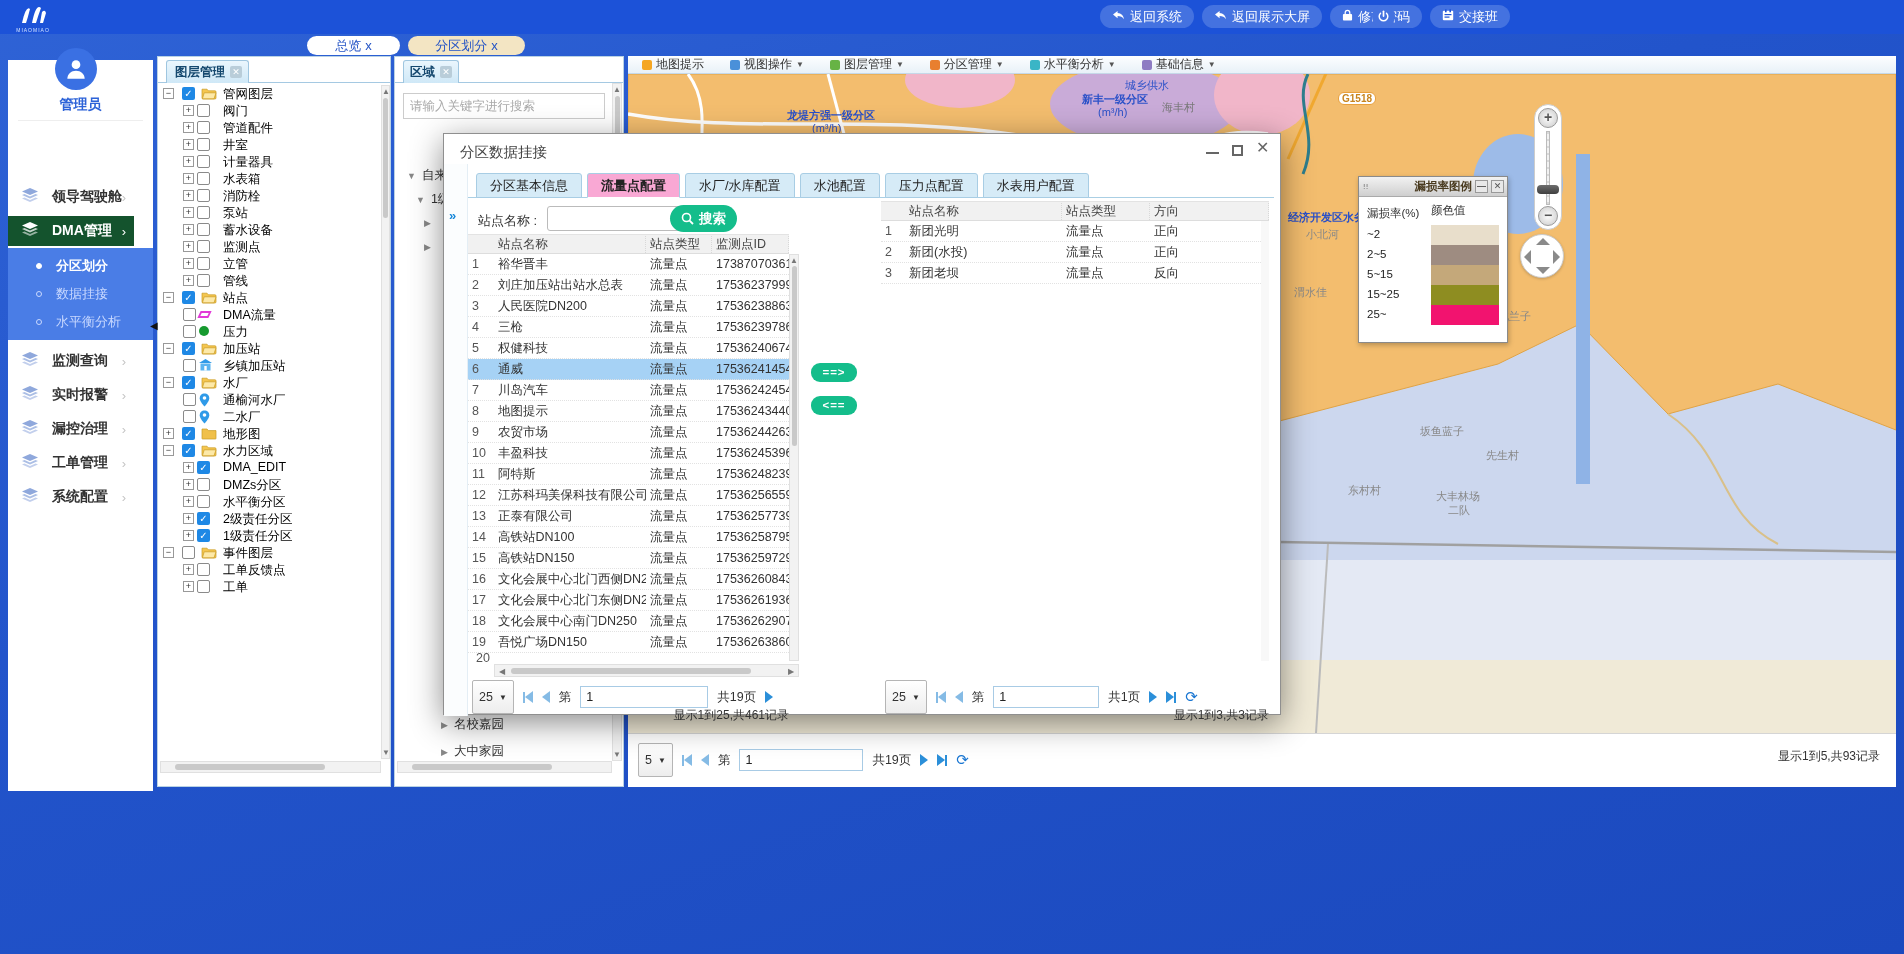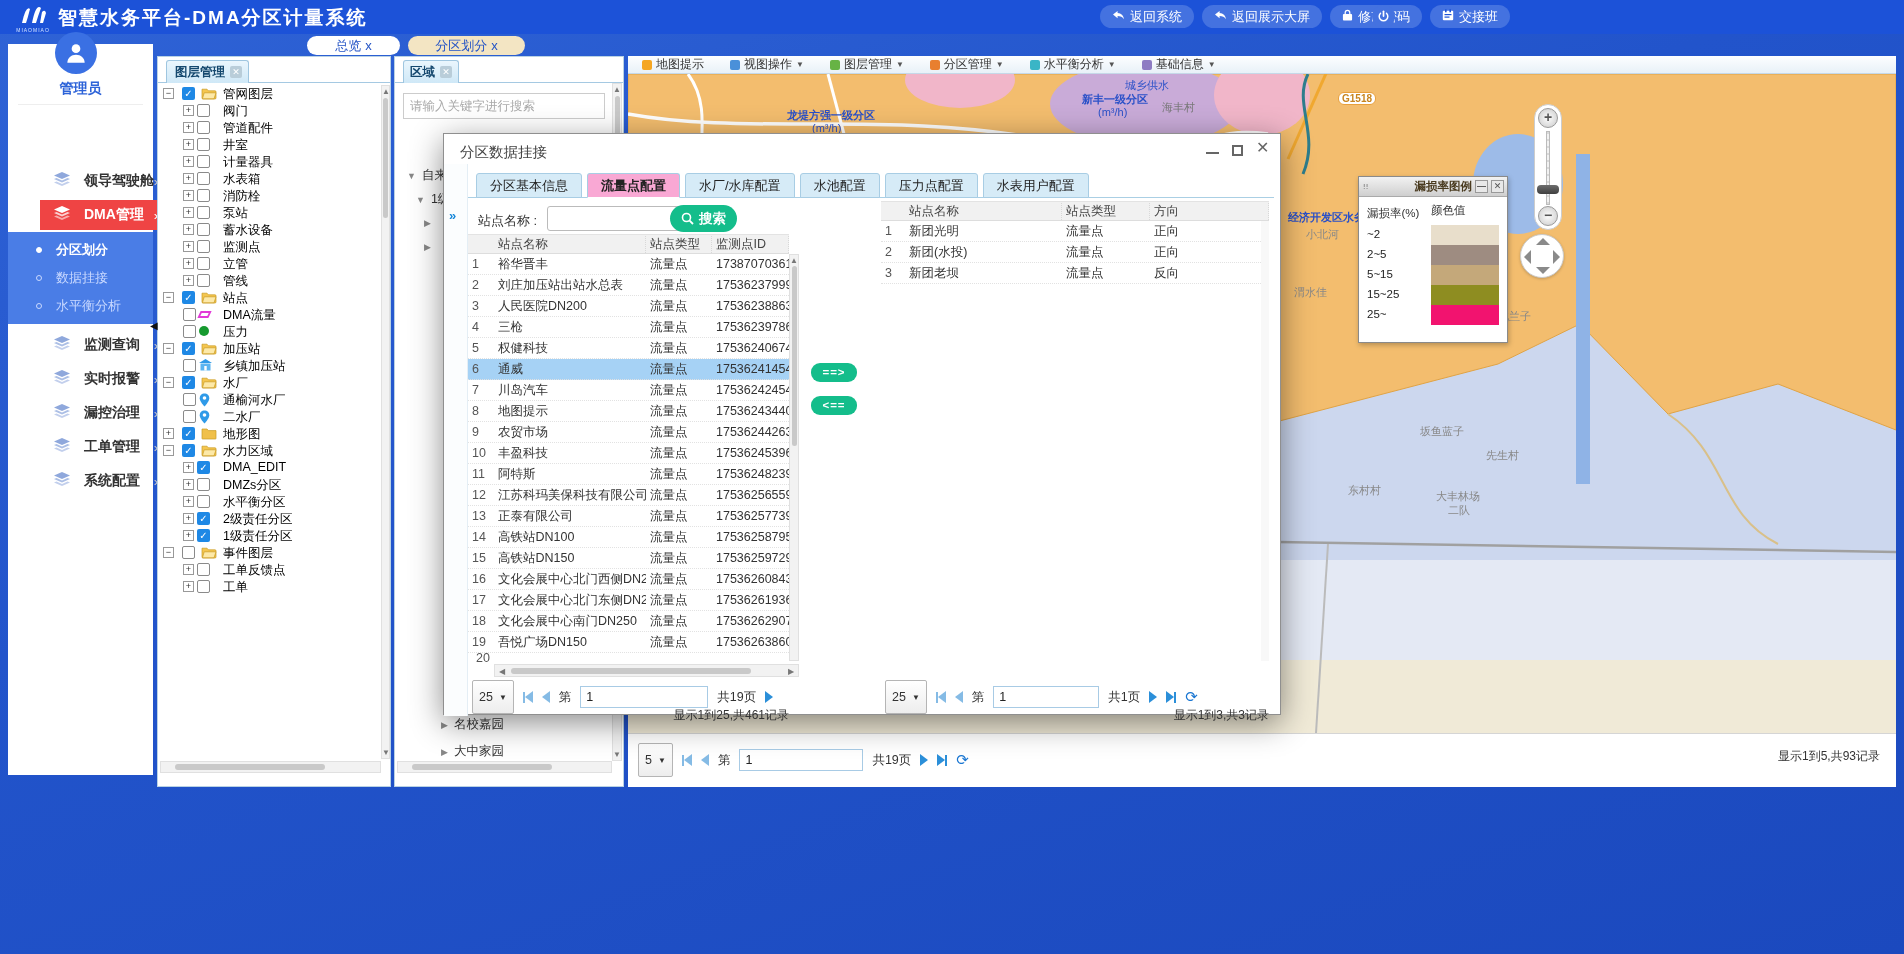--- a/index.html
+++ b/index.html
@@ -19,30 +19,30 @@
              display:flex; align-items:center; gap:5px; padding:0 12px; cursor:pointer; white-space:nowrap; }
   .power-btn { position:absolute; left:1372px; top:5px; width:23px; height:23px; border-radius:12px;
                background:#4472e0; display:flex; align-items:center; justify-content:center; cursor:pointer; }
   .win-row { position:absolute; left:0; top:34px; width:1904px; height:22px; }
   .win-tab { position:absolute; top:2px; height:19px; border-radius:10px; display:flex; align-items:center;
              padding:0 12px; font-size:13px; color:#2353c5; cursor:pointer; }
   .hdr-date { position:absolute; left:1300px; top:37px; color:#fff; font-size:13px; }
   .voice { position:absolute; left:1381px; top:36px; color:#fff; font-size:13px; display:flex; gap:4px; align-items:center; cursor:pointer; }
   
   .panel { position:absolute; background:#fff; }
-  .sidebar { left:8px; top:44px; width:145px; height:731px; }
+  .sidebar { left:8px; top:60px; width:145px; height:731px; }
   .avatar { position:absolute; left:47px; top:-12px; width:42px; height:42px; border-radius:50%;
             background:#3a70e3; display:flex; align-items:center; justify-content:center; }
   .user-name { position:absolute; left:0; top:36px; width:145px; text-align:center; color:#2d63d8; font-weight:bold; font-size:14px; }
   .user-sep { position:absolute; left:10px; top:60px; width:125px; border-top:1px solid #eee; }
-  .menu-item { position:absolute; left:0; width:126px; height:30px; display:flex; align-items:center; cursor:pointer;margin-left:32px; }
+  .menu-item { position:absolute; left:0; width:126px; height:30px; display:flex; align-items:center; cursor:pointer; }
   .menu-item .mi-icon { position:absolute; left:14px; }
   .menu-item .mi-label { position:absolute; left:44px; font-size:14px; font-weight:bold; color:#333; }
   .menu-item .mi-chev { position:absolute; right:8px; color:#c5c5c5; font-size:13px; }
-  .menu-item.active { background:#ef4444;padding-left:7px; }
+  .menu-item.active { background:#14532d;padding-left:7px; }
   .menu-item.active .mi-label { color:#fff; }
   .menu-item.active .mi-chev { color:#fff; }
   .submenu { position:absolute; left:0; width:145px; background:#4a7de6; }
   .sub-item { height:28px; display:flex; align-items:center; cursor:pointer; }
   .sub-dot { width:6px; height:6px; border-radius:50%; border:1px solid #c9d9ff; margin-left:28px; }
   .sub-item.active .sub-dot { background:#fff; border-color:#fff; }
   .sub-label { margin-left:14px; font-size:13px; color:#c9d9ff; }
   .sub-item.active .sub-label { color:#fff; font-weight:bold; }
   .collapse-arrow { position:absolute; left:150px; top:320px; color:#111; font-size:10px; z-index:5; cursor:pointer; }
   
@@ -165,21 +165,20 @@
 
 <div class="hdr">
   <div class="logo">
     <svg width="30" height="22" viewBox="0 0 30 22">
       <path d="M4 20 Q8 2 12 6 Q10 14 8 20z" fill="#fff"></path>
       <path d="M14 20 Q18 0 23 5 Q20 13 18 20z" fill="#fff"></path>
       <path d="M24 9 q3 -3 4 1 l-3 10 h-3z" fill="#fff"></path>
     </svg>
     <span class="logo-sub">MIAOMIAO</span>
   </div>
-  <div class="hdr-title">智慧水务平台-DMA分区计量系统</div>
   <div class="hdr-actions" id="hdrActions">
       <div class="hdr-btn">
         <span><svg width="13" height="11" viewBox="0 0 14 12">
             <path d="M6 1 1 5l5 4V6.5c3 0 5.5 1 7 3.5-.5-4-3-6.5-7-6.8z" fill="#fff"></path>
           </svg></span>
         <span>返回系统</span>
       </div>
       <div class="hdr-btn">
         <span><svg width="13" height="11" viewBox="0 0 14 12">
             <path d="M6 1 1 5l5 4V6.5c3 0 5.5 1 7 3.5-.5-4-3-6.5-7-6.8z" fill="#fff"></path>

